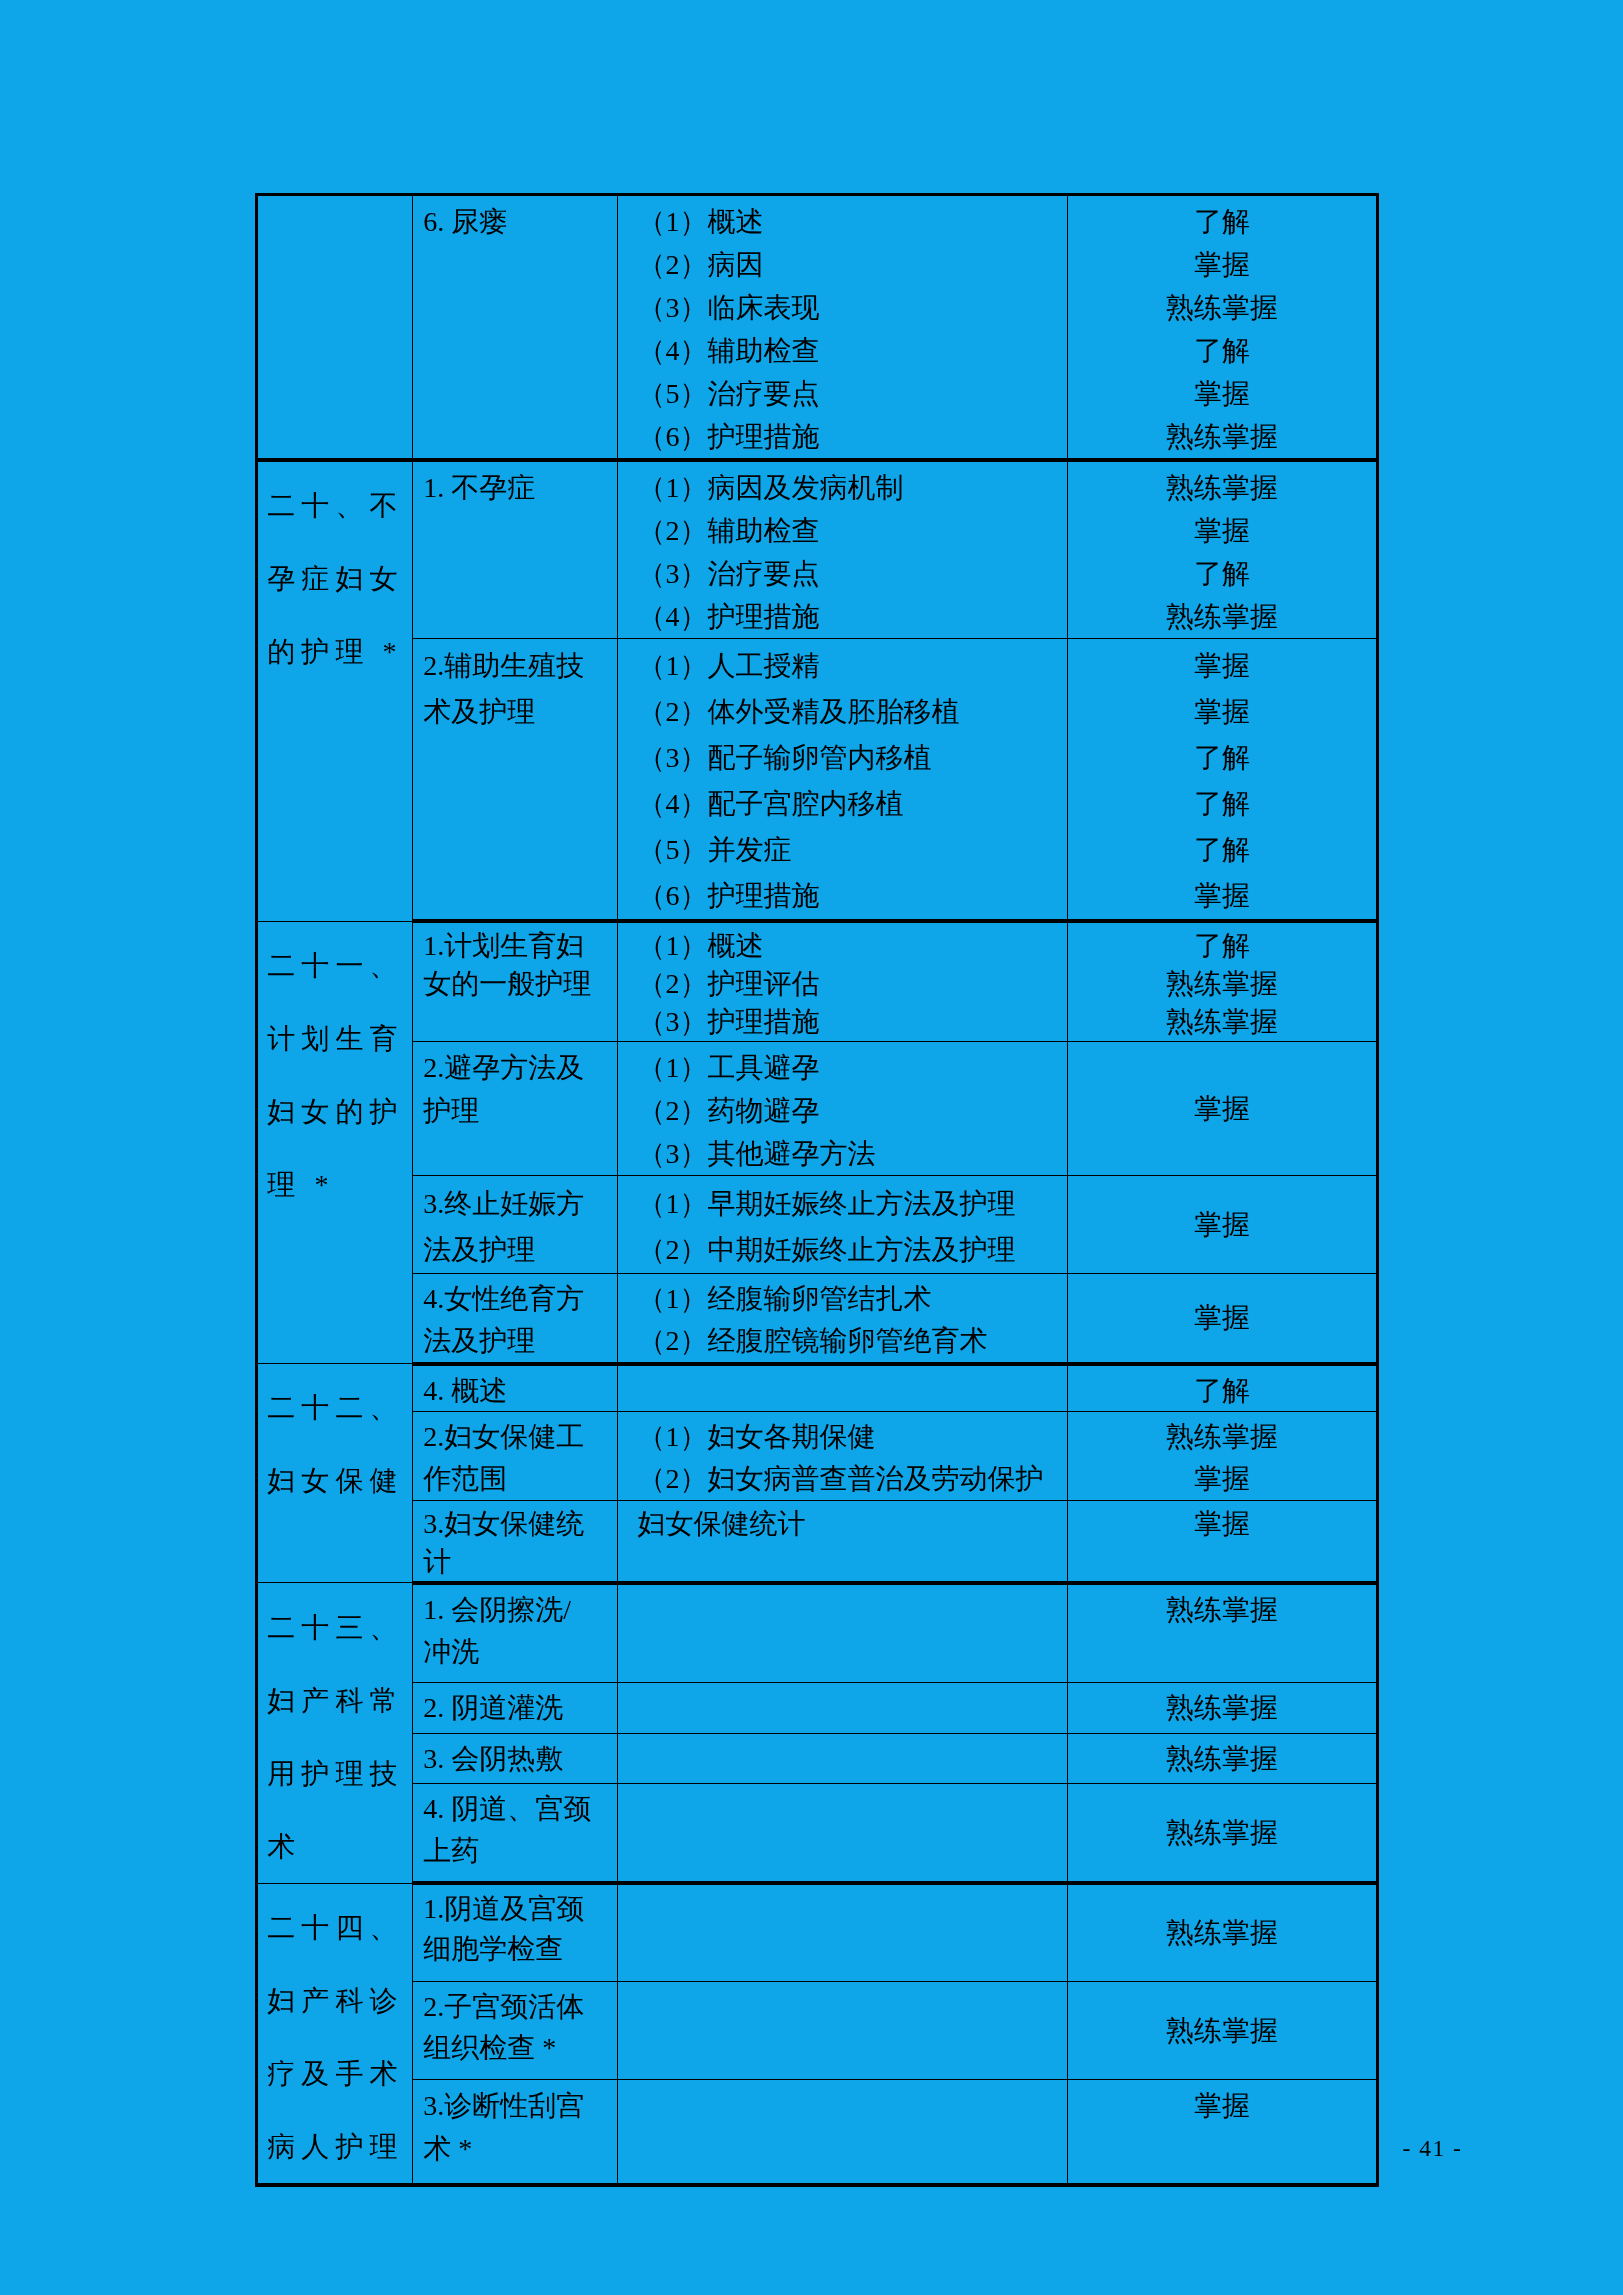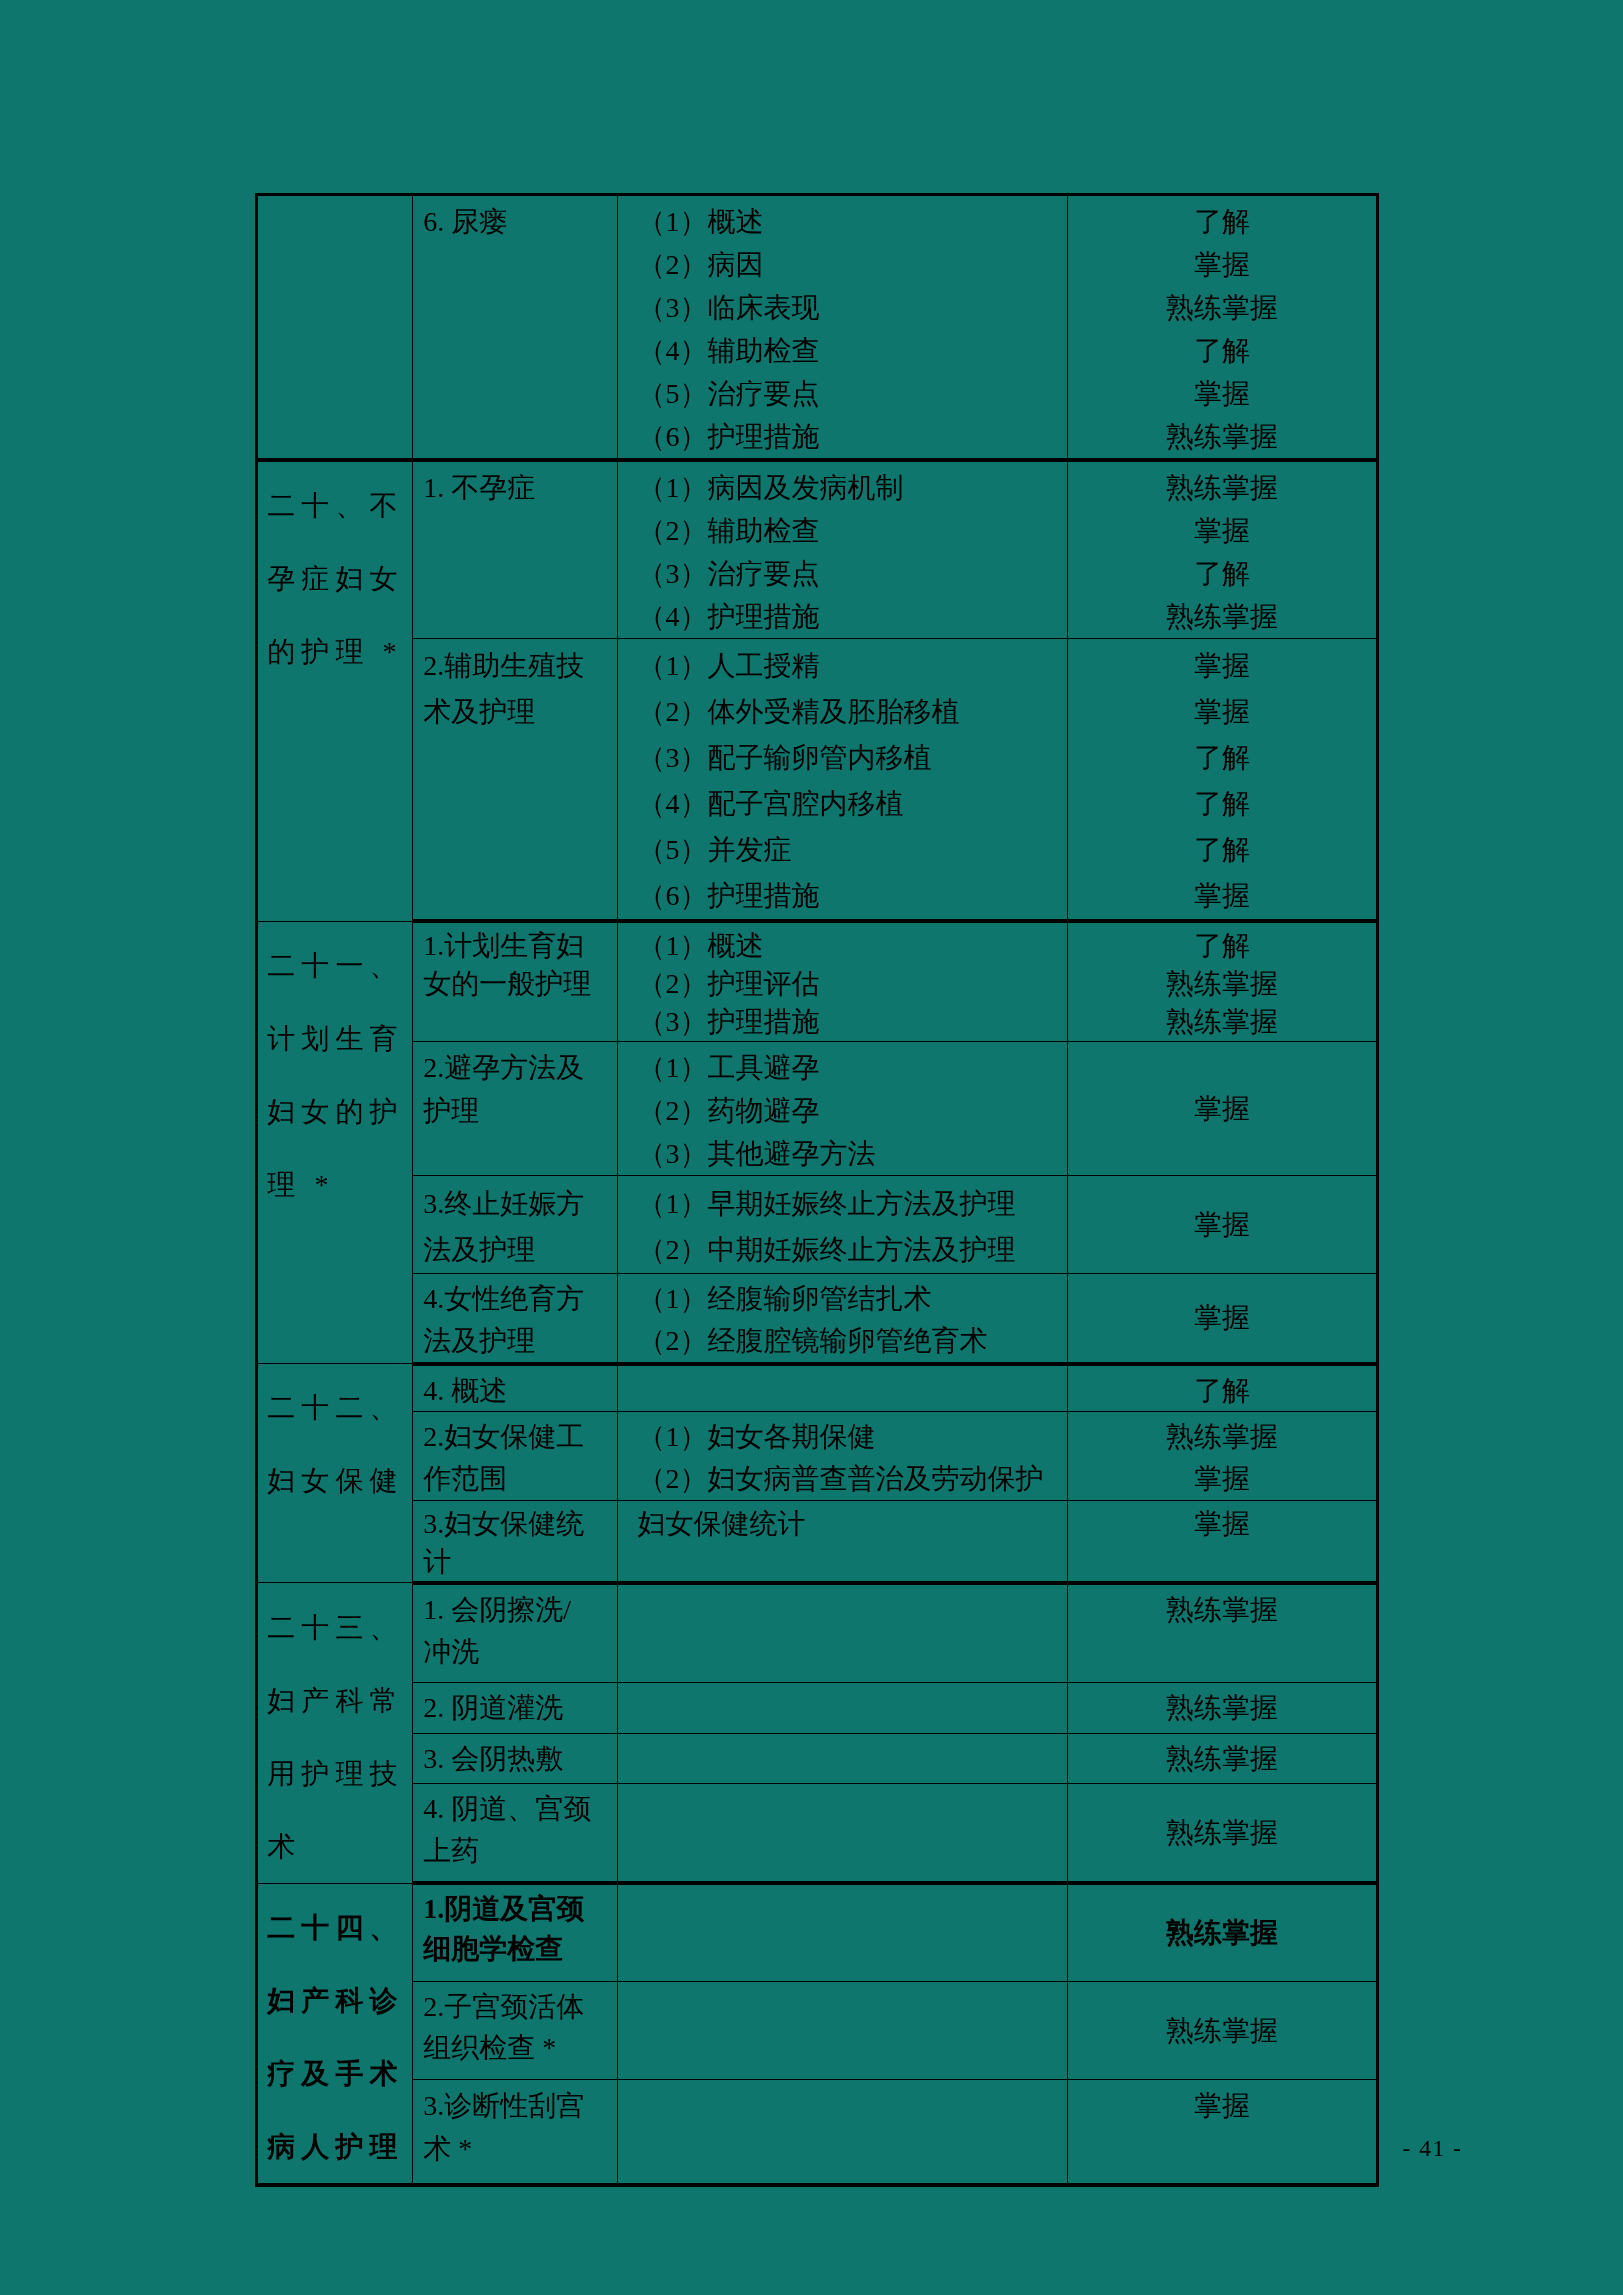--- a/index.html
+++ b/index.html
@@ -1,17 +1,17 @@
 <!DOCTYPE html>
 <html style="font-size:8.2px"><head>
 <meta charset="utf-8">
 <style>
   html,body { margin:0; padding:0; background:#ffffff; }
   .sheet {
-    position:relative; width:1623px; height:2295px; background:#0f766e;
+    position:relative; width:1623px; height:2295px; background:#0ea5e9;
     font-family:"Liberation Serif", serif; color:#000;
   }
   table.grid {
     position:absolute; left:255px; top:193px;
     border-collapse:collapse; table-layout:fixed;
     border:3.1px solid #000; border-top-width:3.6px; border-bottom-width:4.1px;
   }
   .grid col.w1 { width:156px; }
   .grid col.w2 { width:205px; }
   .grid col.w3 { width:450px; }
@@ -181,21 +181,21 @@
       <td class="c3"></td>
       <td class="c4">熟练掌握</td>
     </tr>
     <tr class="sec" style="height:89px; --lh:42px;">
       <td class="c2">4. 阴道、宫颈
 上药</td>
       <td class="c3"></td>
       <td class="c4 mid">熟练掌握</td>
     </tr>
 
-    <tr style="height:80px;font-weight:bold; --lh:40px;">
+    <tr style="height:80px; --lh:40px;">
       <td class="c1" rowspan="3">二十四、
 妇产科诊
 疗及手术
 病人护理</td>
       <td class="c2">1.阴道及宫颈
 细胞学检查</td>
       <td class="c3"></td>
       <td class="c4 mid">熟练掌握</td>
     </tr>
     <tr style="height:82px; --lh:41px;">

